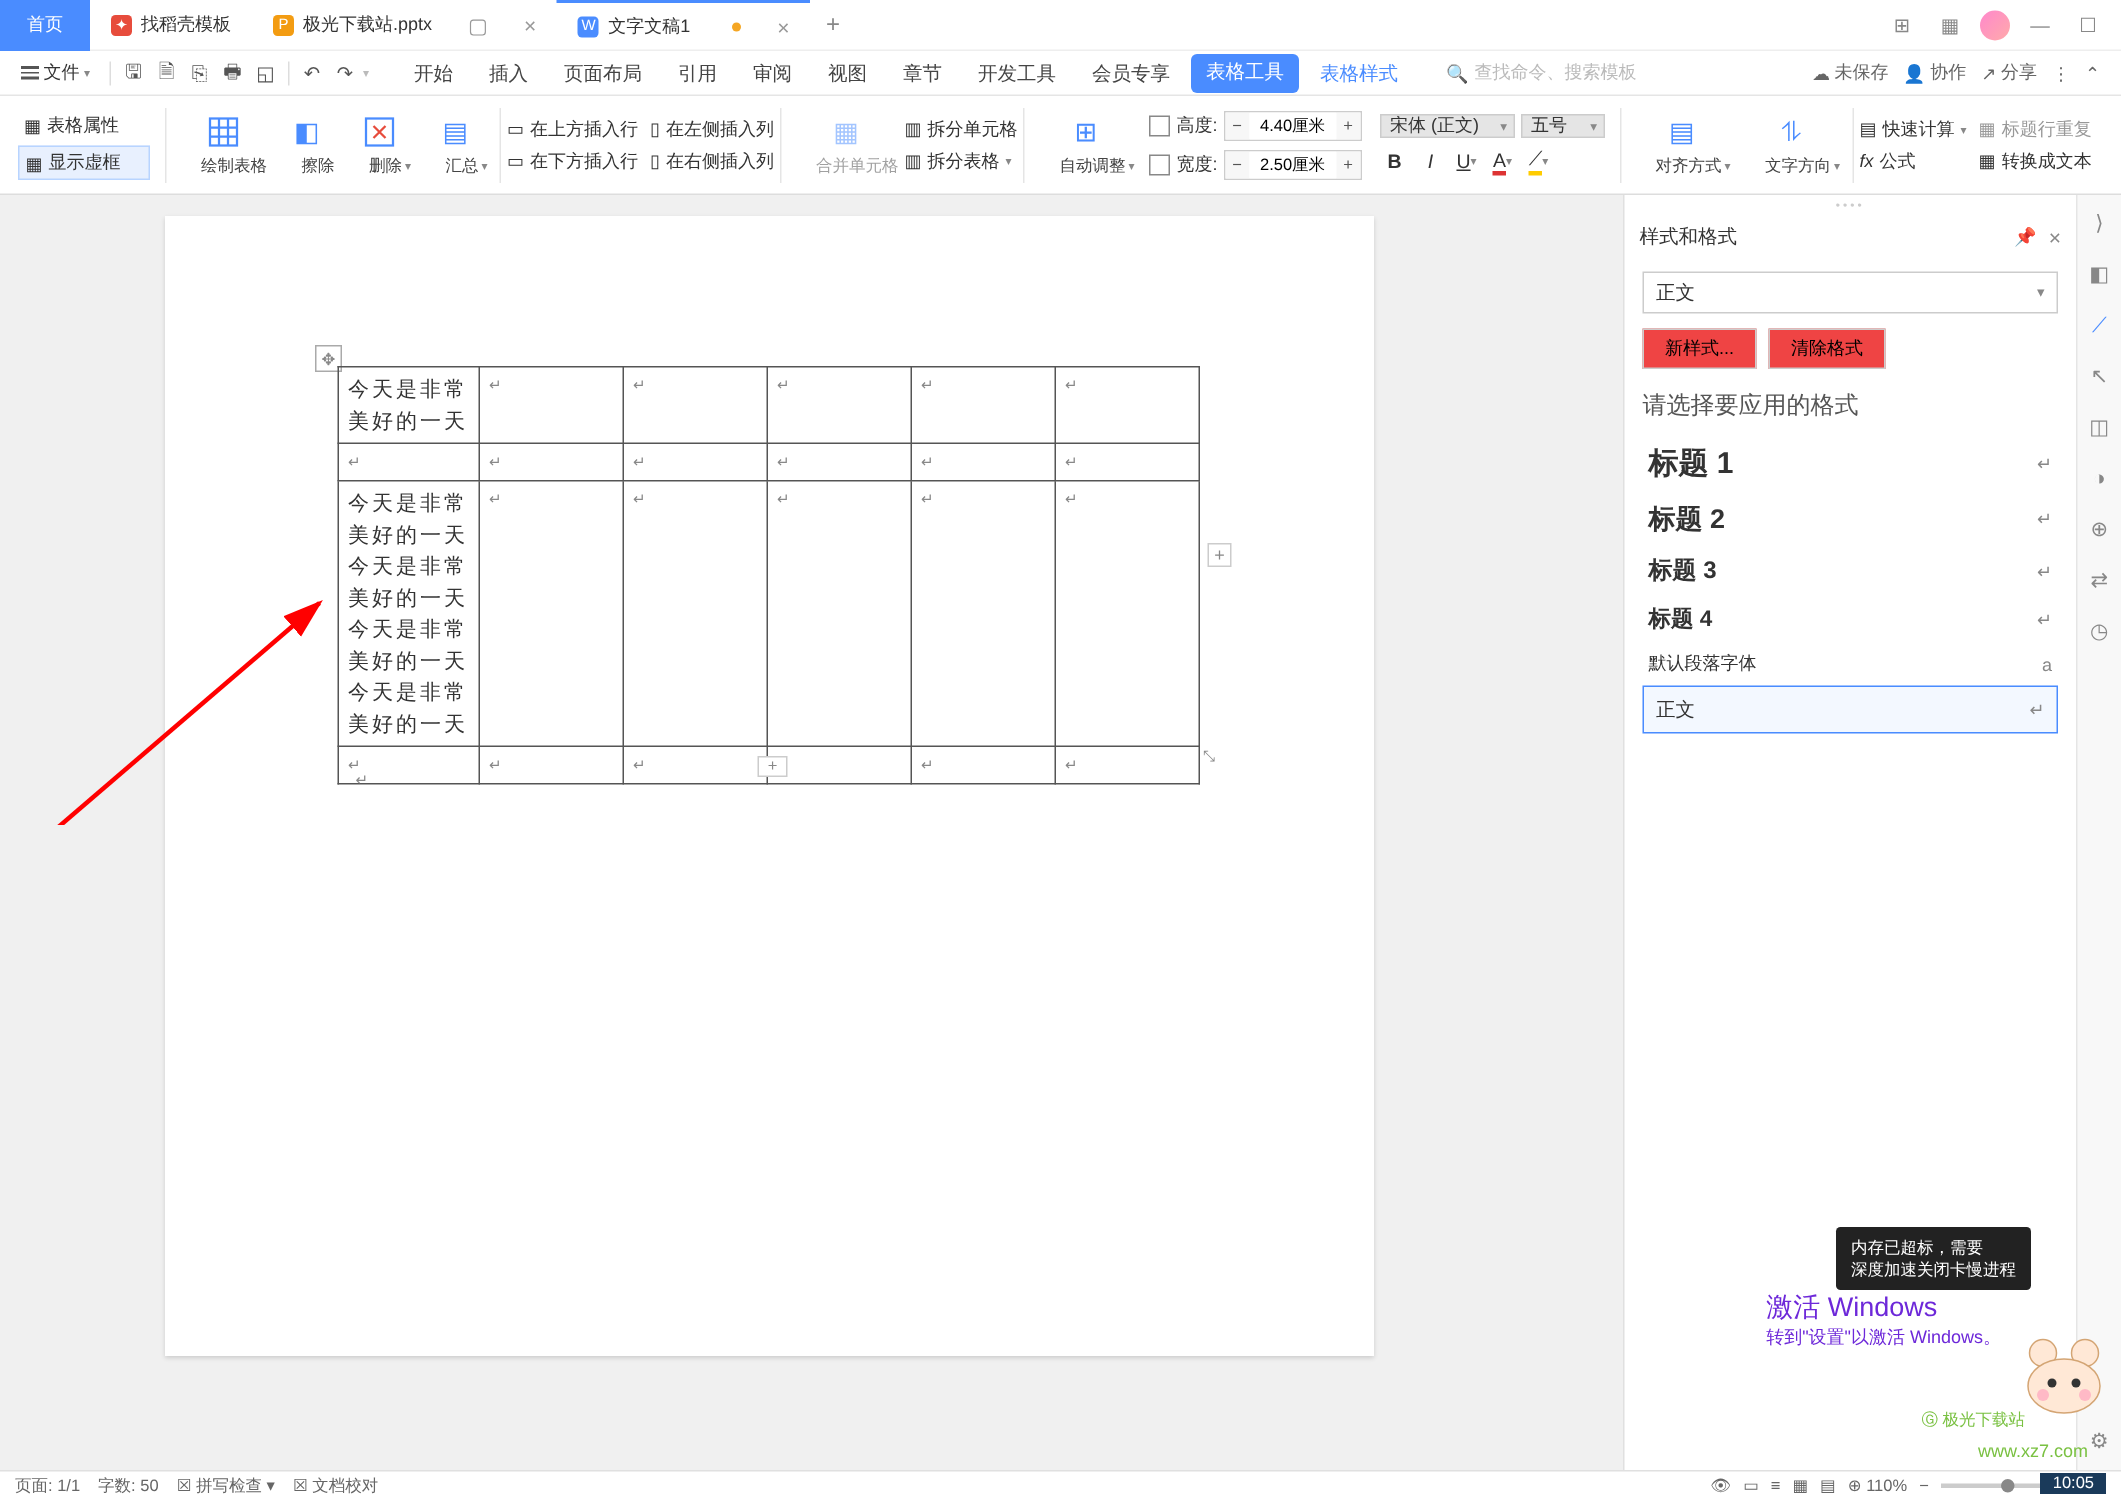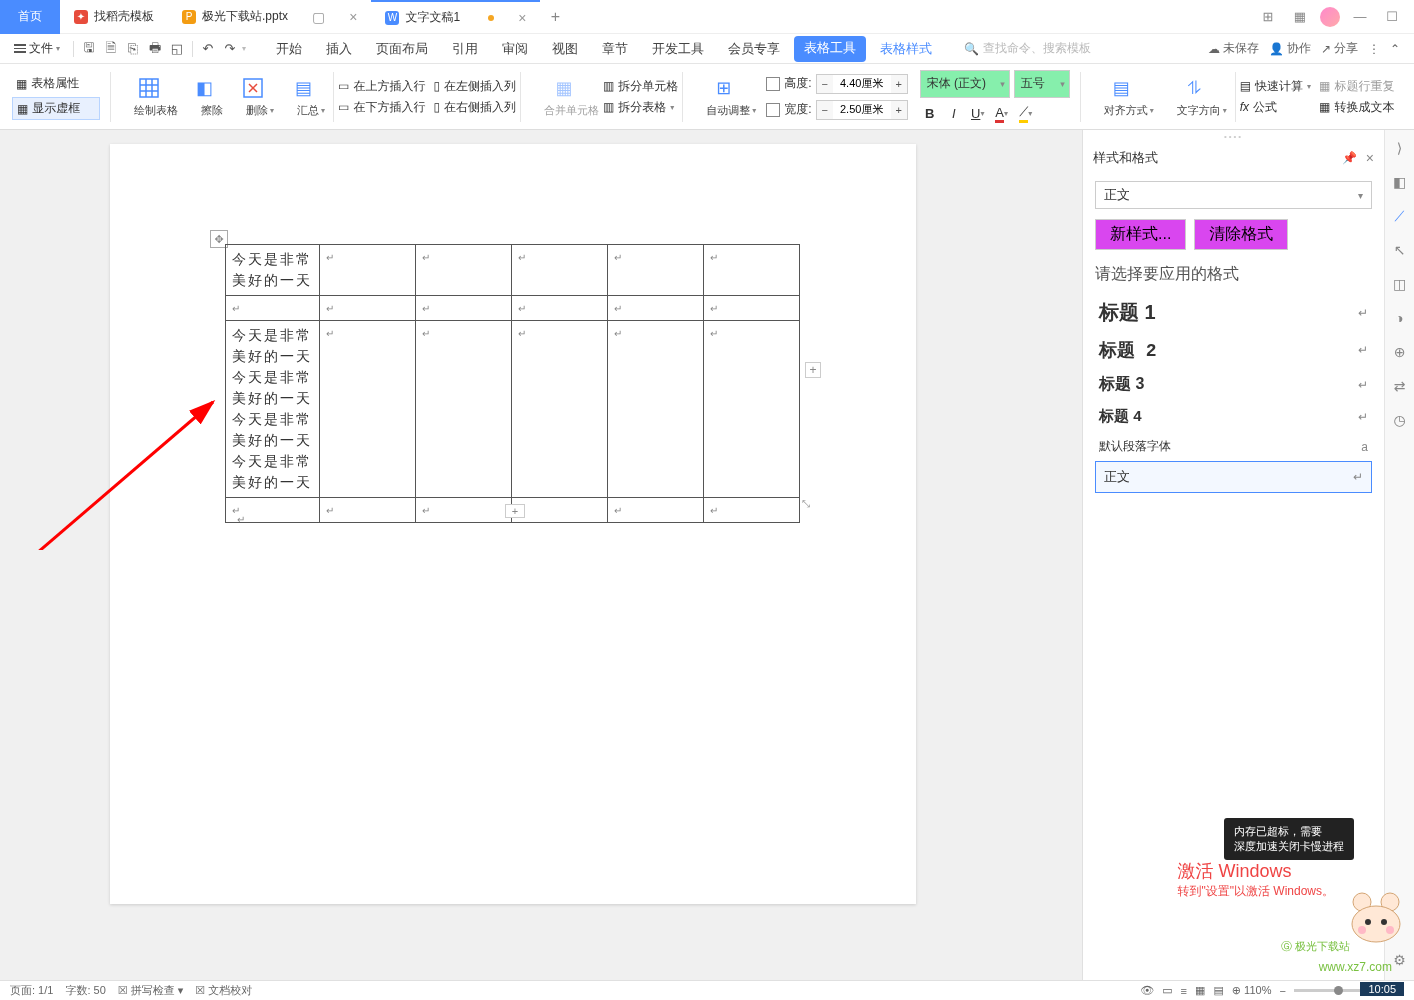--- a/index.html
+++ b/index.html
@@ -46,21 +46,21 @@
 .rbtn-stack .srow { display: flex; align-items: center; gap: 4px; cursor: pointer; }
 .rib-icon { width: 26px; height: 26px; display: flex; align-items: center; justify-content: center; color: #4a8cff; font-size: 18px; }
 .rib-label { font-size: 11px; color: #444; display: flex; align-items: center; gap: 2px; margin-left: 15px; }
 .rib-btn { display: flex; flex-direction: column; align-items: center; gap: 2px; cursor: pointer; padding: 2px 4px; }
 .rsep { width: 1px; height: 50px; background: #e5e5e5; margin: 0 4px; }
 .dim-row { display: flex; align-items: center; gap: 4px; font-size: 12px; }
 .dim-row .lbl { width: 14px; height: 14px; border: 1px solid #888; display: inline-block; }
 .spin { display: flex; align-items: center; border: 1px solid #ccc; height: 20px; }
 .spin button { width: 16px; height: 18px; border: none; background: #f7f7f7; cursor: pointer; font-size: 11px; color: #555; }
 .spin input { width: 58px; height: 18px; border: none; text-align: center; font-size: 11px; }
-.sel { border: 1px solid #ccc; height: 28px; padding: 0 16px 0 6px; font-size: 12px; background: #86efac; position: relative; cursor: pointer; display: flex; align-items: center; }
+.sel { border: 1px solid #ccc; height: 16px; padding: 0 16px 0 6px; font-size: 12px; background: #e5e5e5; position: relative; cursor: pointer; display: flex; align-items: center; }
 .sel::after { content: "▾"; position: absolute; right: 4px; color: #888; font-size: 9px; }
 .fmt-btn { width: 20px; height: 20px; display: flex; align-items: center; justify-content: center; cursor: pointer; font-size: 13px; font-family: serif; }
 .prop-row { display: flex; align-items: center; gap: 4px; cursor: pointer; font-size: 12px; padding: 2px 4px; }
 .prop-row.sel-row { background: #e8f0fe; border: 1px solid #b8d4ff; }
 
 
 .workspace { position: absolute; top: 130px; left: 0; right: 332px; bottom: 20px; background: #f0f0f0; overflow: hidden; }
 .page { position: absolute; left: 110px; top: 14px; width: 806px; height: 760px; background: #fff; box-shadow: 0 1px 3px rgba(0,0,0,0.15); }
 
 
@@ -83,45 +83,45 @@
 
 .rpanel { position: absolute; top: 130px; right: 30px; width: 302px; bottom: 20px; background: #fff; border-left: 1px solid #e0e0e0; }
 .rpanel .drag-dots { text-align: center; color: #ccc; font-size: 8px; padding: 2px 0; letter-spacing: 2px; }
 .rphdr { display: flex; align-items: center; padding: 6px 10px; font-size: 13px; }
 .rphdr .pin { margin-left: auto; color: #888; cursor: pointer; font-size: 12px; }
 .rphdr .xc { margin-left: 8px; color: #888; cursor: pointer; font-size: 14px; }
 .rpbody { padding: 8px 12px; }
 .rpsel { border: 1px solid #ccc; padding: 4px 8px; display: flex; align-items: center; cursor: pointer; font-size: 13px; }
 .rpsel::after { content: "▾"; margin-left: auto; color: #888; font-size: 10px; }
 .rpbtns { display: flex; gap: 8px; margin-top: 10px; }
-.rpbtn { border: 1px solid #ccc; padding: 4px 14px; font-size: 16px; background: #d946ef; cursor: pointer; }
+.rpbtn { border: 1px solid #ccc; padding: 4px 14px; font-size: 12px; background: #ef4444; cursor: pointer; }
 .rphint { margin-top: 14px; font-size: 16px; color: #555; }
 .stylist { margin-top: 8px; }
 .styitem { padding: 6px 4px; display: flex; align-items: center; cursor: pointer; font-family: "SimSun", serif; }
 .styitem .mk { margin-left: auto; color: #888; font-size: 12px; }
 .h1s { font-size: 20px; font-weight: bold; }
-.h2s { font-size: 18px; font-weight: bold; font-family: Liberation Mono, monospace; }
+.h2s { font-size: 18px; font-weight: bold; }
 .h3s { font-size: 16px; font-weight: bold; }
 .h4s { font-size: 15px; font-weight: bold; }
 .defp { font-size: 12px; }
 .styitem.selbox { border: 1px solid #4a8cff; background: #f3f8ff; padding: 6px 8px; font-size: 13px; }
 
 
 .sidestrip { position: absolute; top: 130px; right: 0; width: 30px; bottom: 20px; background: #f8f8f8; border-left: 1px solid #e5e5e5; display: flex; flex-direction: column; align-items: center; padding-top: 8px; gap: 14px; }
 .sidestrip .sic { width: 20px; height: 20px; color: #888; cursor: pointer; display: flex; align-items: center; justify-content: center; font-size: 14px; }
 .sidestrip .sic.active { color: #4a8cff; }
 
 
 .statusbar { position: absolute; bottom: 0; left: 0; right: 0; height: 20px; background: #fff; border-top: 1px solid #e0e0e0; display: flex; align-items: center; padding: 0 10px; font-size: 11px; color: #666; gap: 12px; }
 .statusbar .sright { margin-left: auto; display: flex; align-items: center; gap: 8px; }
 .zoom-slider { width: 80px; height: 3px; background: #ccc; position: relative; }
 .zoom-slider .thumb { position: absolute; left: 40px; top: -3px; width: 9px; height: 9px; background: #888; border-radius: 50%; }
 
 
-.winact { position: absolute; right: 80px; bottom: 100px; color: #ef4444; font-size: 14px; text-align: left; pointer-events: none; margin-left: 17px; }
+.winact { position: absolute; right: 80px; bottom: 100px; color: #6d28d9; font-size: 14px; text-align: left; pointer-events: none; margin-left: 17px; }
 .tooltip-mem { position: absolute; right: 60px; bottom: 140px; background: #222; color: #fff; font-size: 11px; padding: 6px 10px; border-radius: 3px; }
 .mascot { position: absolute; right: 6px; bottom: 56px; width: 64px; height: 56px; }
 .wmurl { position: absolute; right: 22px; bottom: 26px; color: #7ac142; font-size: 12px; }
 .wmlogo { position: absolute; right: 64px; bottom: 46px; font-size: 11px; color: #7ac142; }
 .clock { position: absolute; right: 10px; bottom: 4px; background: #1a3a5a; color: #fff; font-size: 11px; padding: 1px 8px; }
 
 
 .tprop-box .prop-row { width: 88px; }
 
 svg.table-ic { stroke: #4a8cff; fill: none; stroke-width: 1.5; }

